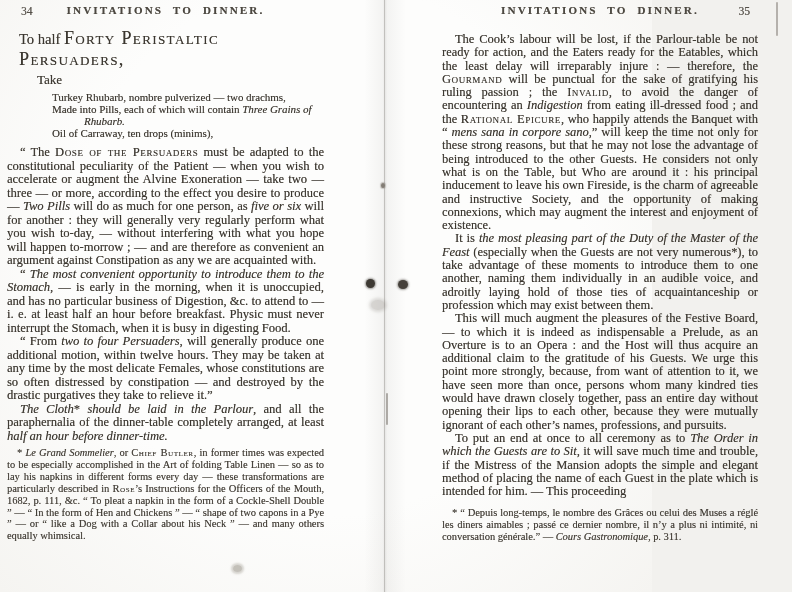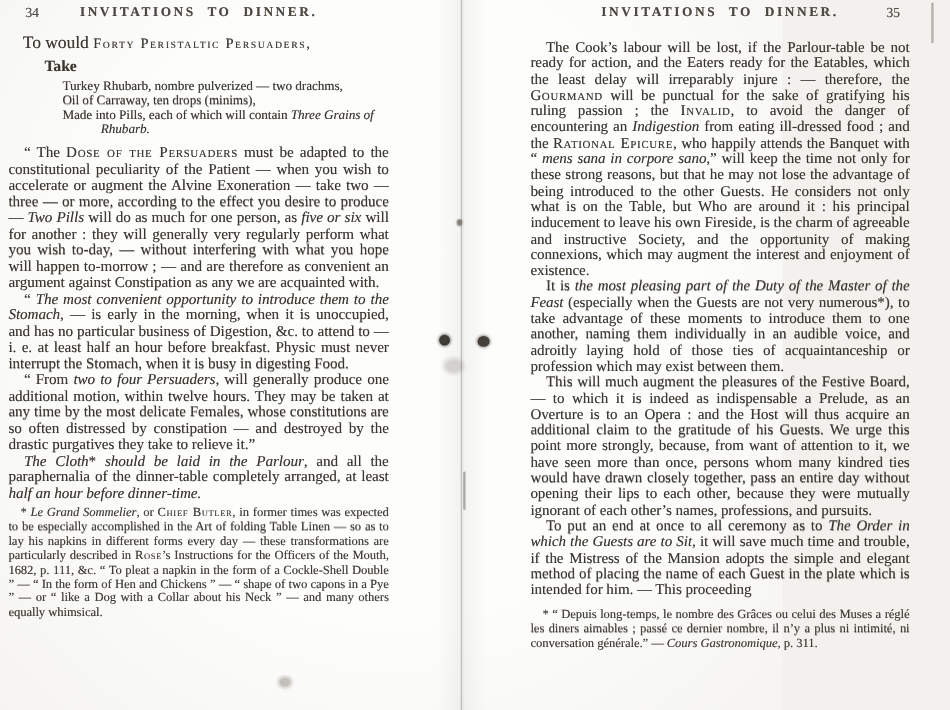--- a/index.html
+++ b/index.html
@@ -23,22 +23,22 @@
   .running-title{
     display:block;text-align:center;
     font-size:11px;letter-spacing:2.2px;word-spacing:5px;
     color:#4c4841;
     font-weight:bold;
   }
   .pg-num{position:absolute;top:1px;font-size:11.5px;color:#55504a;}
   .pg-num-left{left:14px;}
   .pg-num-right{right:8px;}
   .heading{margin:11px 0 0 12px;font-size:14.5px;}
-  .heading .run-sc{letter-spacing:1.4px;font-size:12px;text-align:right;}
-  .take-line{margin:2px 0 0 30px;font-size:13px;font-weight:bold;}
+  .heading .run-sc{letter-spacing:1.4px;font-size:18px;text-align:right;}
+  .take-line{margin:2px 0 0 30px;font-size:13px;}
   .recipe{margin:3px 0 0 45px;font-size:10.9px;line-height:12px;}
   .recipe-line{padding-left:32px;text-indent:-32px;margin:0;}
   .body-text{margin-top:7px;font-size:12.5px;line-height:13.5px;text-align:justify;}
   .page-right .body-text{margin-top:16px;font-size:12.4px;line-height:13.3px;}
   .body-text p{margin:0;text-indent:13px;}
   .footnote{
     margin-top:4px;font-size:10.4px;line-height:11.9px;text-align:justify;
     color:#403c35;
   }
   .page-right .footnote{margin-top:9px;}
@@ -68,27 +68,27 @@
 <body>
 
 <div class="scan">
 
   <div class="page page-left">
     <div class="pg-header">
       <span class="pg-num pg-num-left">34</span>
       <span class="running-title">INVITATIONS TO DINNER.</span>
     </div>
 
-    <div class="heading"><span>To would </span><span class="run-sc">Forty Peristaltic Persuaders,</span></div>
+    <div class="heading"><span>To half </span><span class="run-sc">Forty Peristaltic Persuaders,</span></div>
     <div class="take-line">Take</div>
 
     <div class="recipe">
       <p class="recipe-line"><span>Turkey Rhubarb, nombre pulverized — two drachms,</span></p>
+      <p class="recipe-line"><span>Made into Pills, each of which will contain </span><span class="run-i">Three Grains of Rhubarb.</span></p>
       <p class="recipe-line"><span>Oil of Carraway, ten drops (minims),</span></p>
-      <p class="recipe-line"><span>Made into Pills, each of which will contain </span><span class="run-i">Three Grains of Rhubarb.</span></p>
     </div>
 
     <div class="body-text">
       <p><span>“ The </span><span class="run-sc">Dose of the Persuaders</span><span> must be adapted to the constitutional peculiarity of the Patient — when you wish to accelerate or augment the Alvine Exoneration — take two — three — or more, according to the effect you desire to produce — </span><span class="run-i">Two Pills</span><span> will do as much for one person, as </span><span class="run-i">five or six</span><span> will for another : they will generally very regularly perform what you wish to-day, — without interfering with what you hope will happen to-morrow ; — and are therefore as convenient an argument against Constipation as any we are acquainted with.</span></p>
       <p><span>“ </span><span class="run-i">The most convenient opportunity to introduce them to the Stomach</span><span>, — is early in the morning, when it is unoccupied, and has no particular business of Digestion, &amp;c. to attend to — i. e. at least half an hour before breakfast. Physic must never interrupt the Stomach, when it is busy in digesting Food.</span></p>
       <p><span>“ From </span><span class="run-i">two to four Persuaders</span><span>, will generally produce one additional motion, within twelve hours.  They may be taken at any time by the most delicate Females, whose constitutions are so often distressed by constipation — and destroyed by the drastic purgatives they take to relieve it.”</span></p>
       <p><span class="run-i">The Cloth</span><span>* </span><span class="run-i">should be laid in the Parlour</span><span>, and all the paraphernalia of the dinner-table completely arranged, at least </span><span class="run-i">half an hour before dinner-time.</span></p>
     </div>
 
     <div class="footnote">

